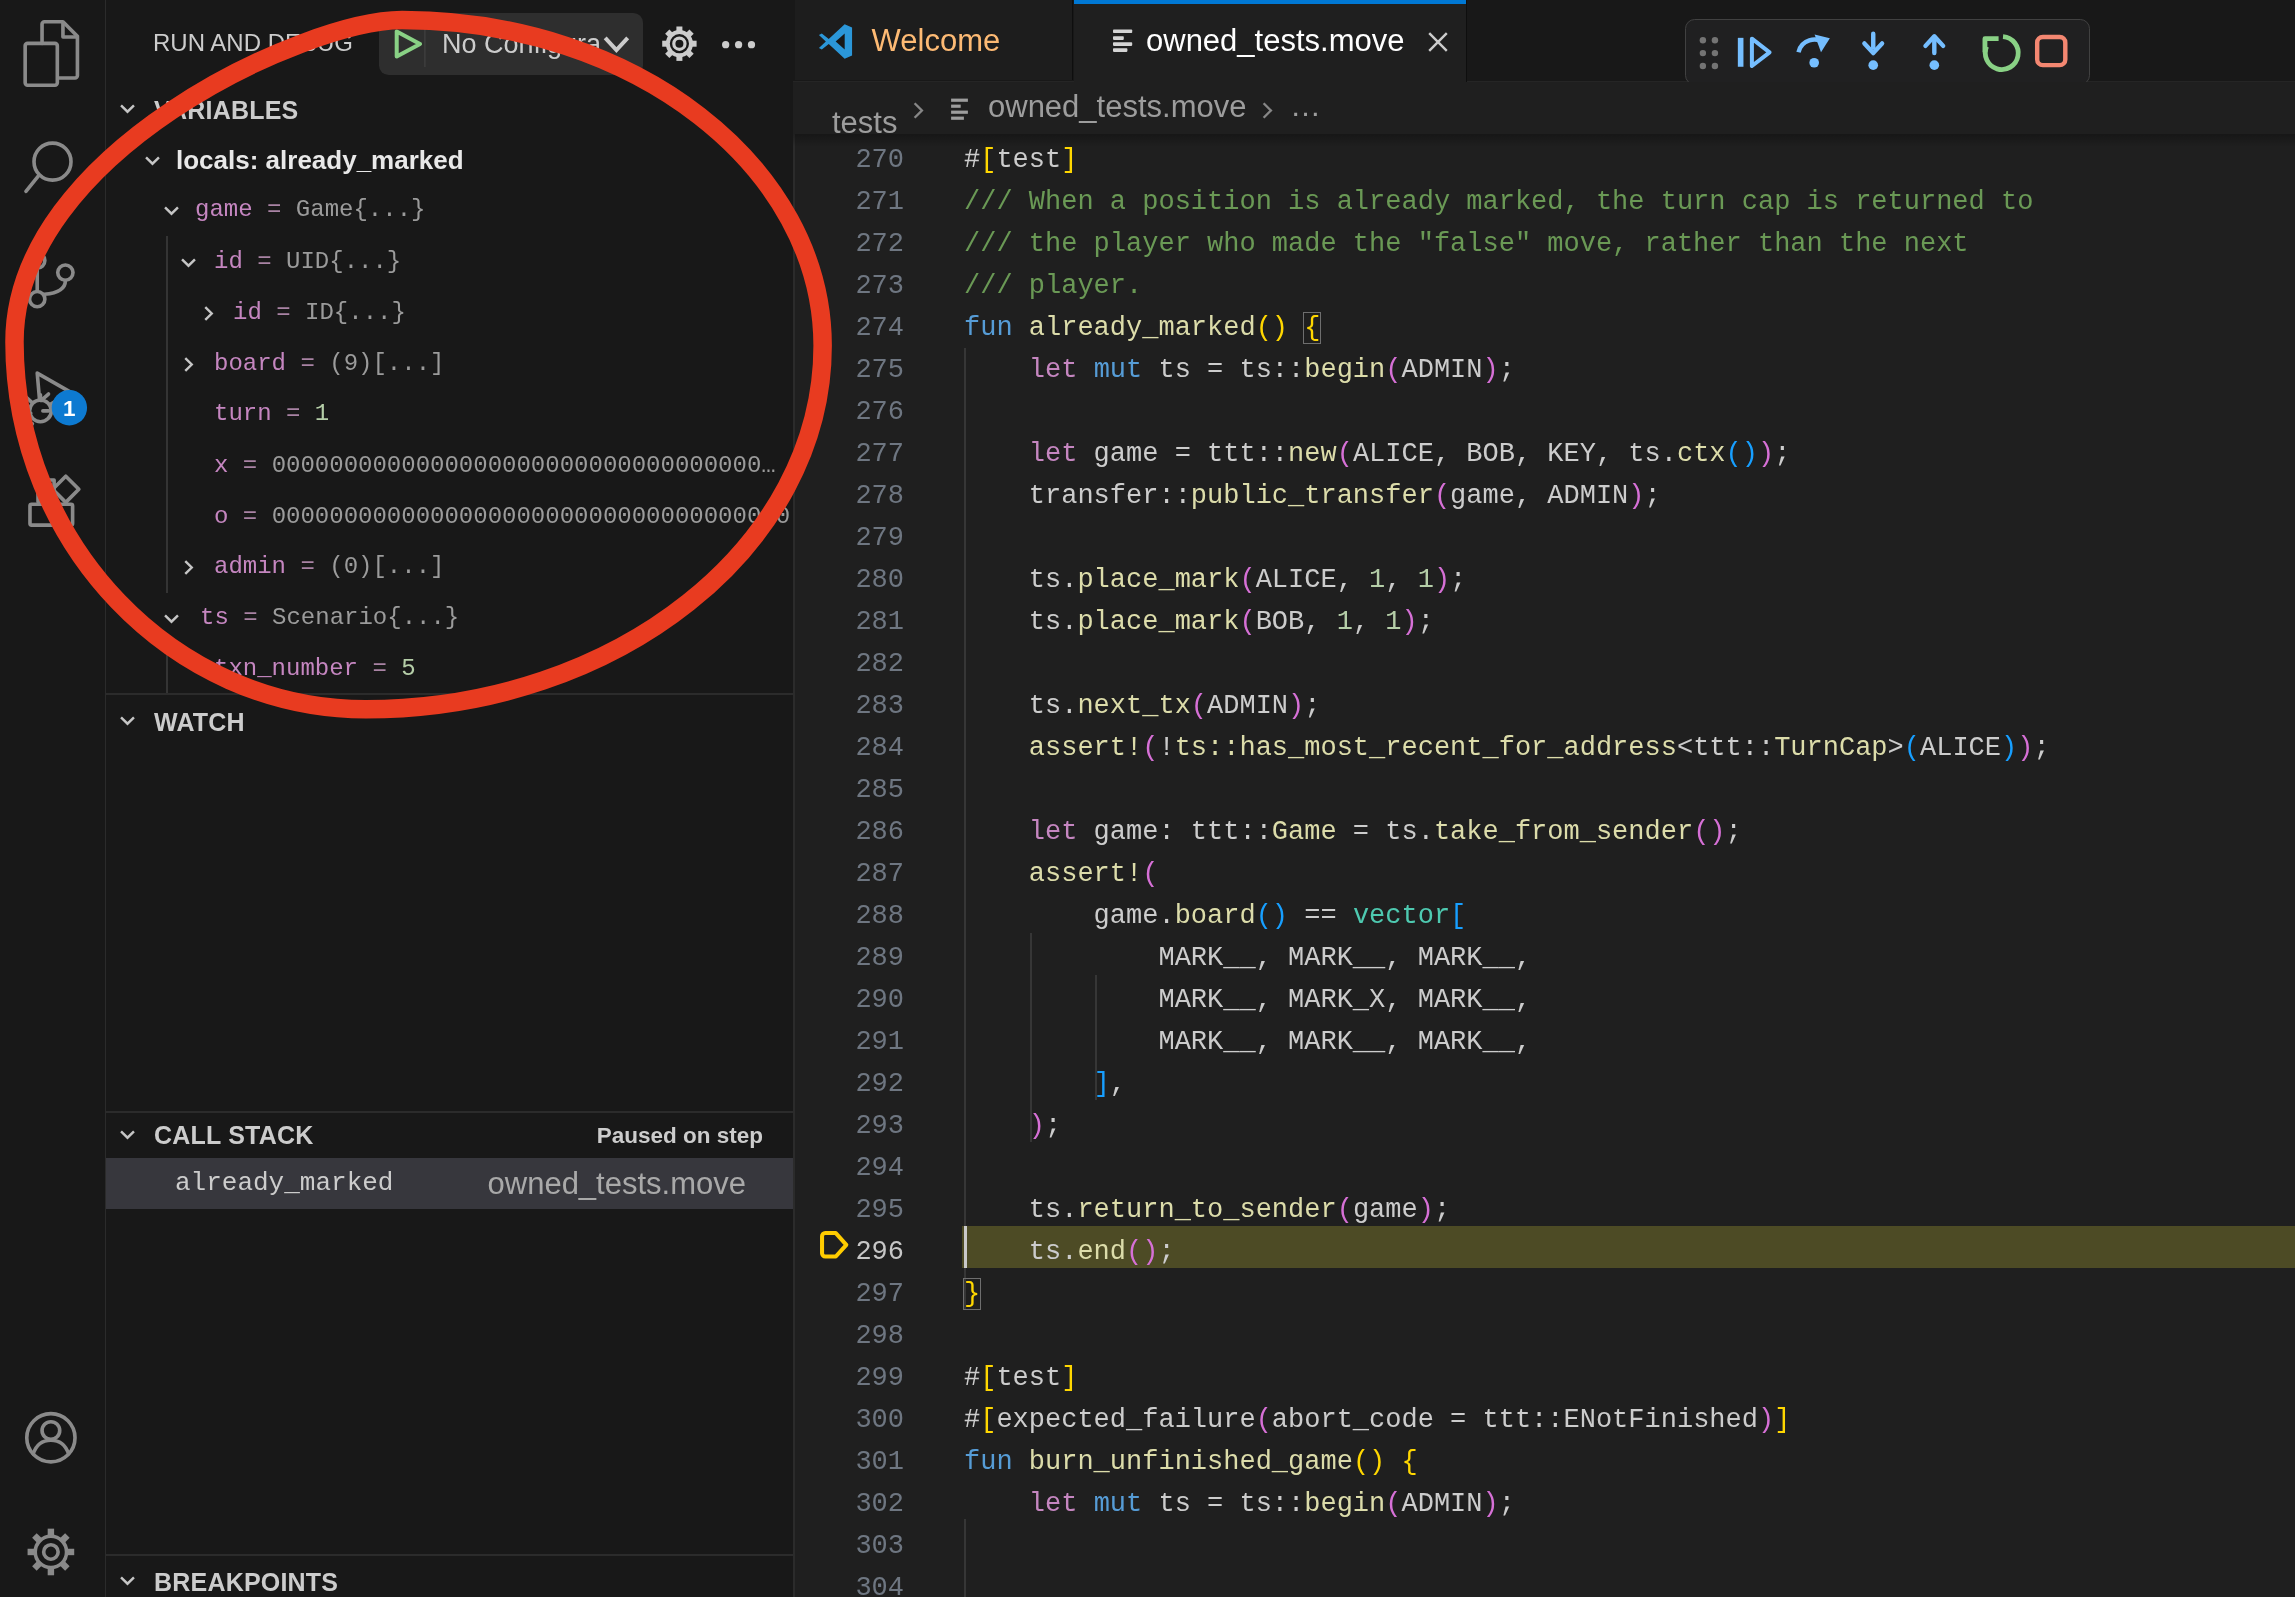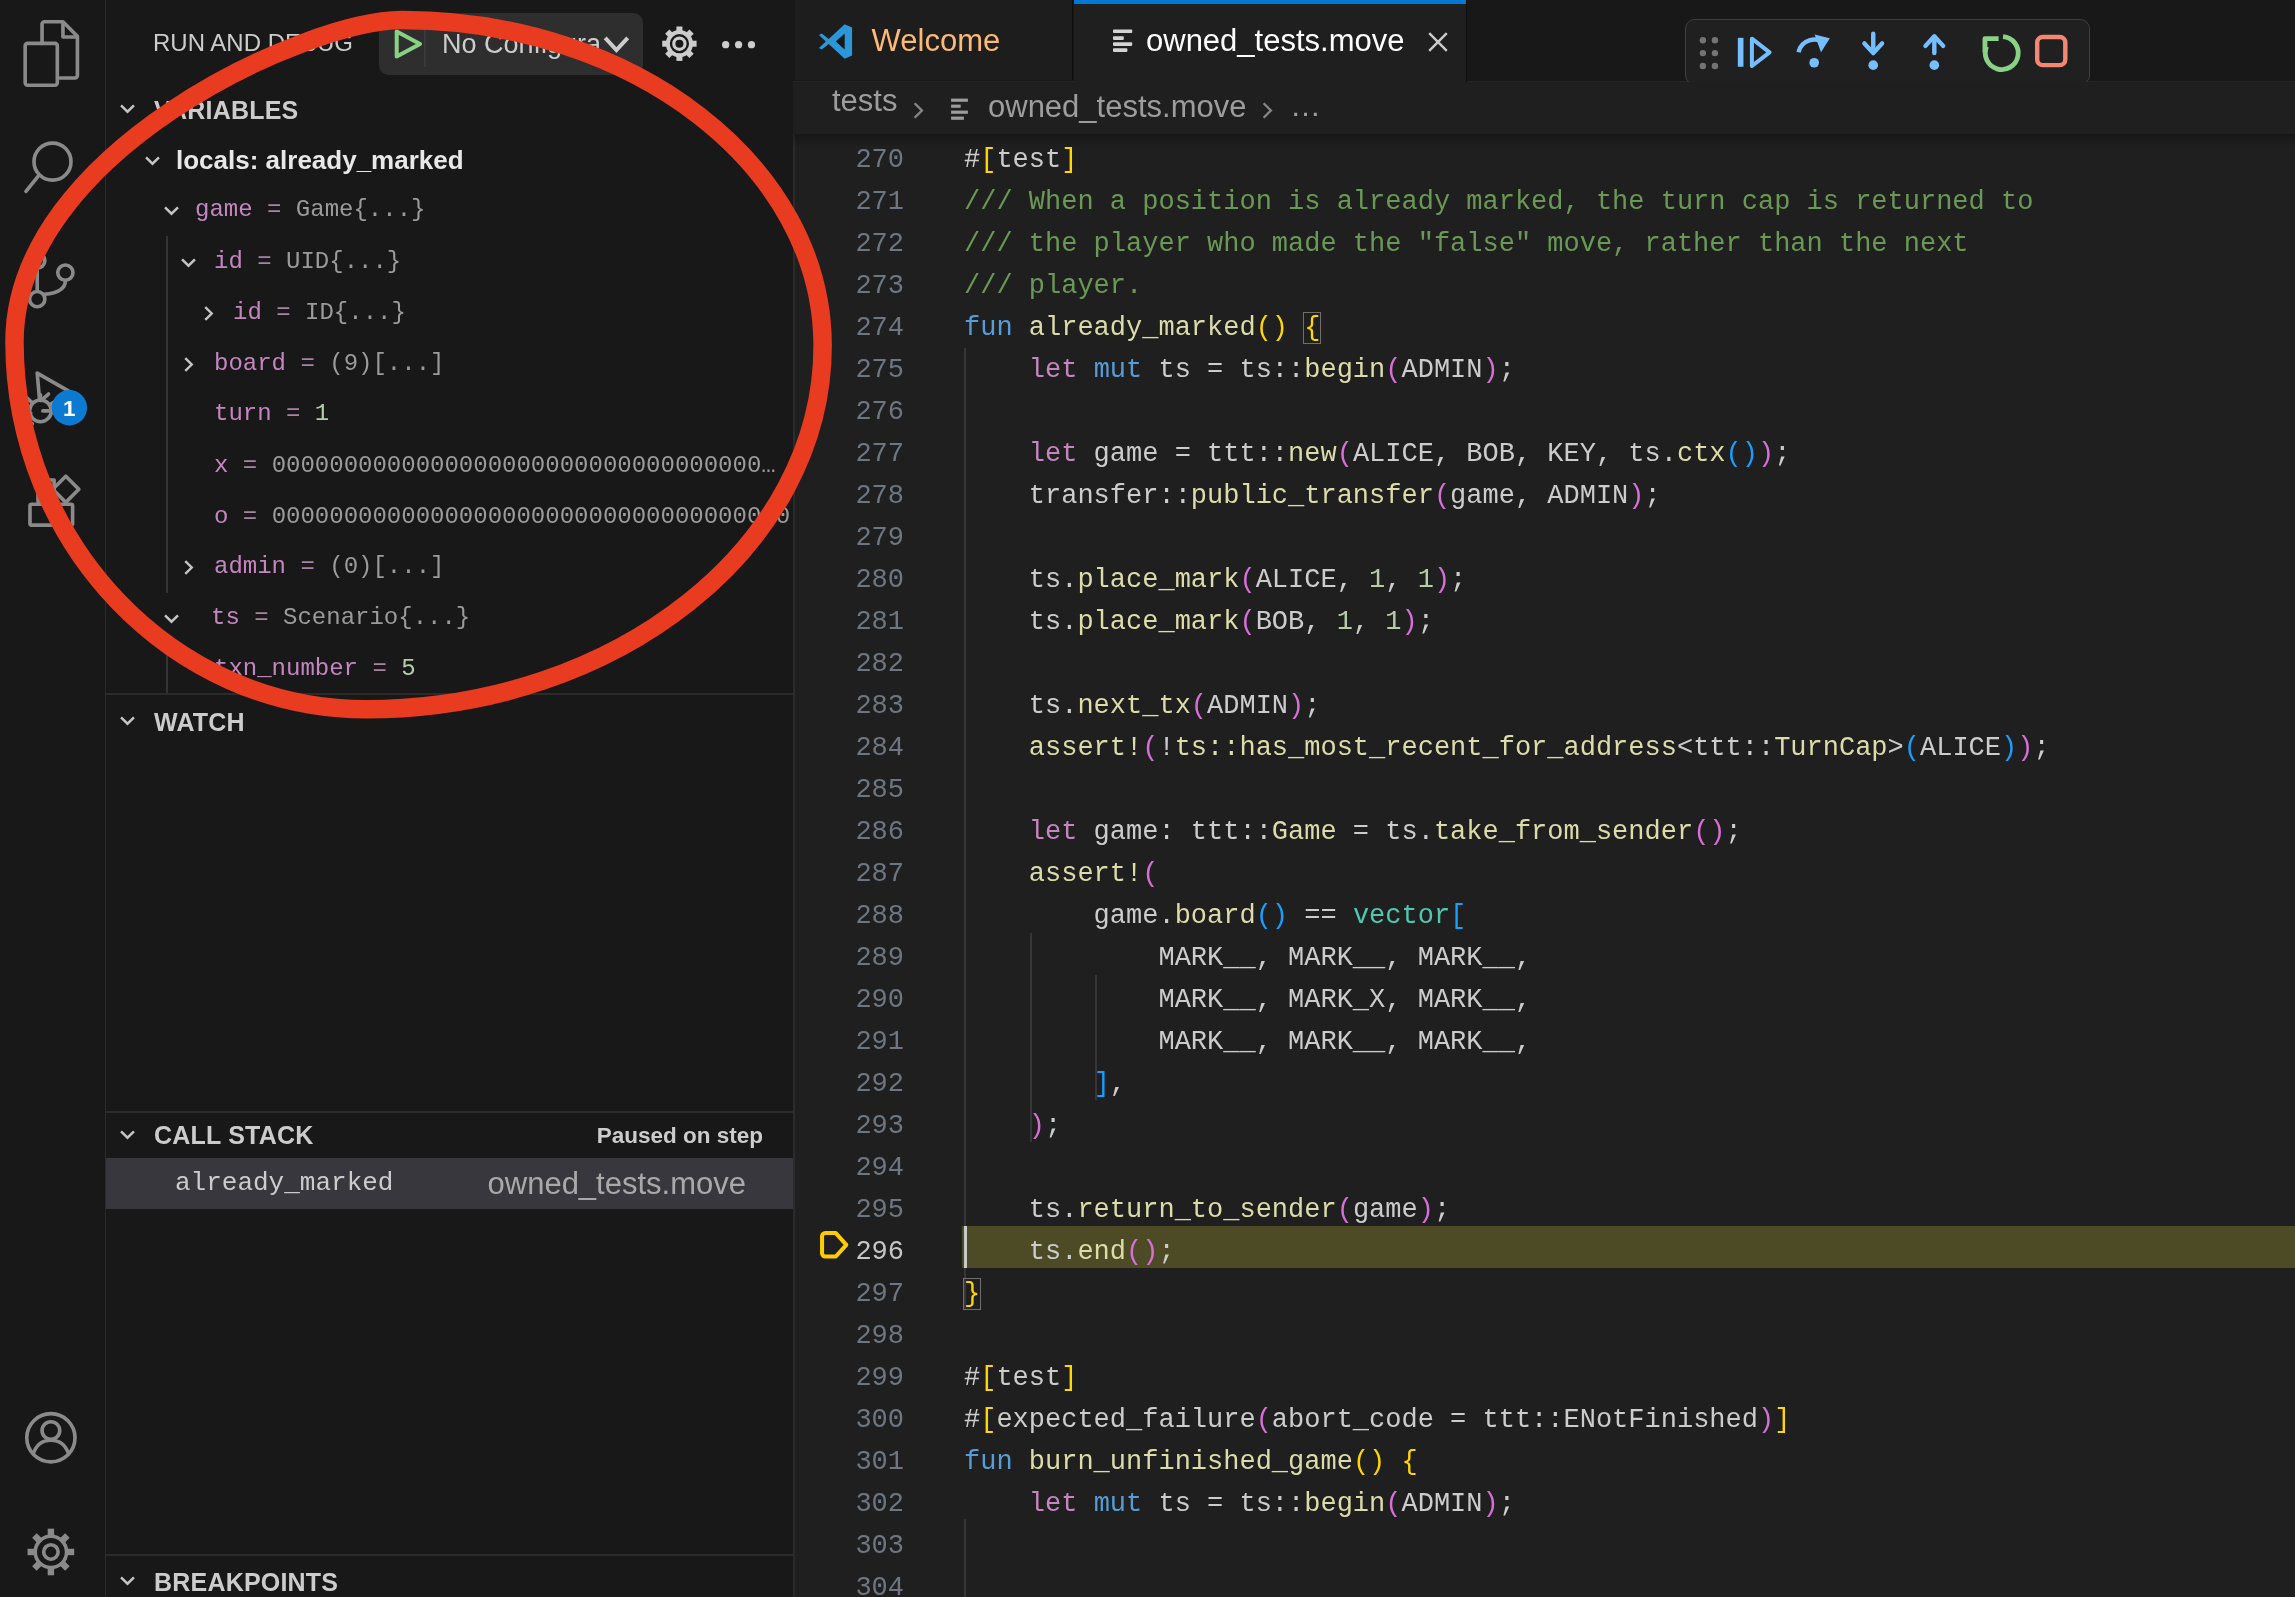--- a/index.html
+++ b/index.html
@@ -162,21 +162,21 @@
   <div class="trow" style="left:108px;top:491px;width:577px;overflow:hidden;"><span class="vn">o</span><span class="veq"> = </span>0000000000000000000000000000000000000000…</div>
 
   <svg class="chev" style="left:72px;top:557px" width="21" height="21" viewBox="0 0 26 26">
       <path d="M9 5 l8 8 -8 8" fill="none" stroke="#c5c5c5" stroke-width="3"></path>
     </svg>
   <div class="trow" style="left:108px;top:541px;"><span class="vn">admin</span><span class="veq"> = </span>(0)[...]</div>
 
   <svg class="chev" style="left:55px;top:608px" width="21" height="21" viewBox="0 0 26 26">
       <path d="M5 9 l8 8 8 -8" fill="none" stroke="#c5c5c5" stroke-width="3"></path>
     </svg>
-  <div class="trow" style="left:105px;top:592px;text-align:right;"><span class="vn">ts</span><span class="veq"> = </span>Scenario{...}</div>
+  <div class="trow" style="left:94px;top:592px;text-align:right;"><span class="vn">ts</span><span class="veq"> = </span>Scenario{...}</div>
 
   <div class="trow" style="left:108px;top:643px;"><span class="vn">txn_number</span><span class="veq"> = </span><span class="vnum">5</span></div>
 
   <div class="abs divider" style="top:693px;"></div>
   <svg class="chev" style="left:11.3px;top:710px" width="21" height="21" viewBox="0 0 26 26">
       <path d="M5 9 l8 8 8 -8" fill="none" stroke="#c5c5c5" stroke-width="3"></path>
     </svg>
   <div class="abs secthead" style="left:48px;top:708px;">WATCH</div>
 
   <div class="abs divider" style="top:1111px;"></div>
@@ -258,21 +258,21 @@
       <g stroke="#89d185" fill="none" stroke-width="6" stroke-linejoin="round">
         <path d="M374 33 A20.5 20.5 0 1 0 394.5 20.5"></path>
         <path d="M372 40 V23 H389"></path>
       </g>
 
       <rect x="437" y="21" width="35" height="35" rx="7" fill="none" stroke="#f48771" stroke-width="5.5"></rect>
     </svg>
   </div>
 
   <div id="breadcrumbs" class="abs">
-    <span class="abs" style="left:39px;top:1px;">tests</span>
+    <span class="abs" style="left:39px;top:23px;">tests</span>
     <svg class="abs" style="left:116px;top:17.7px" width="19.3" height="21" viewBox="0 0 24 26">
         <path d="M7 4 l9 9 -9 9" fill="none" stroke="#868686" stroke-width="3"></path>
       </svg>
     <svg class="abs" style="left:158px;top:14.5px" width="21" height="24" viewBox="0 0 26 30">
       <g fill="#9d9d9d">
         <rect x="0" y="2" width="21" height="4"></rect>
         <rect x="0" y="9.5" width="12" height="4"></rect>
         <rect x="0" y="17" width="21" height="4"></rect>
         <rect x="0" y="24.5" width="16" height="4"></rect>
       </g>

